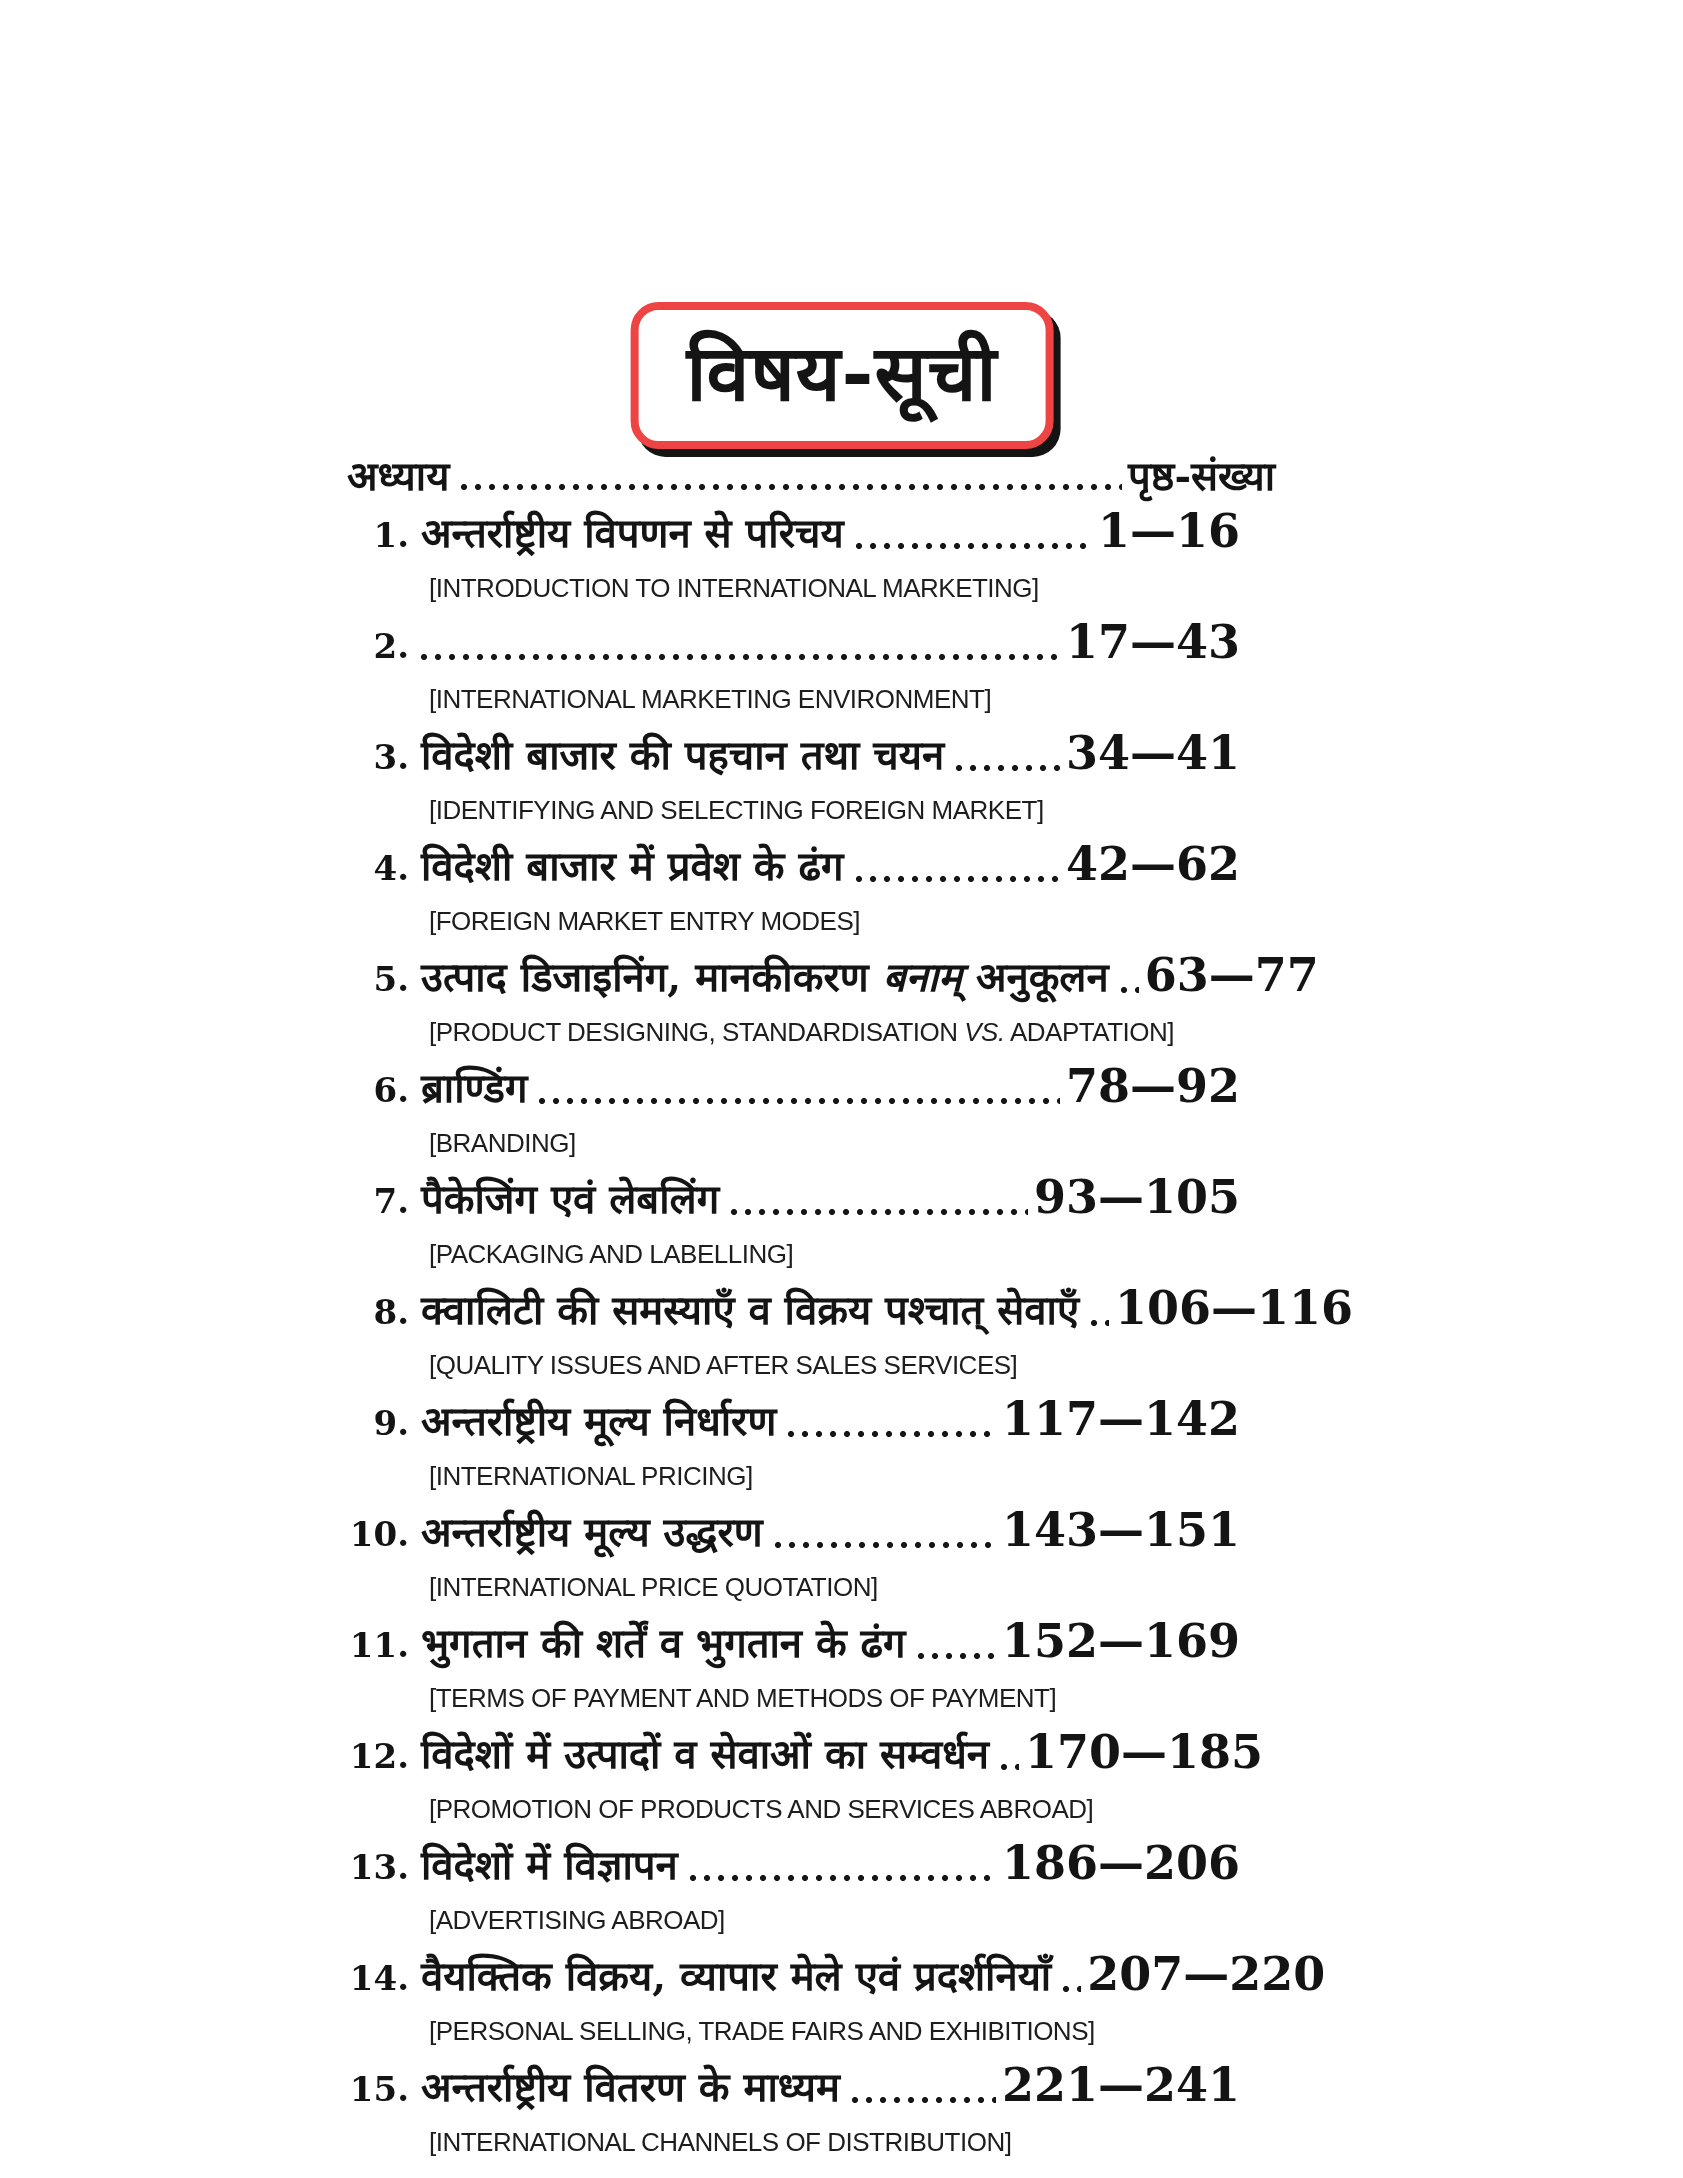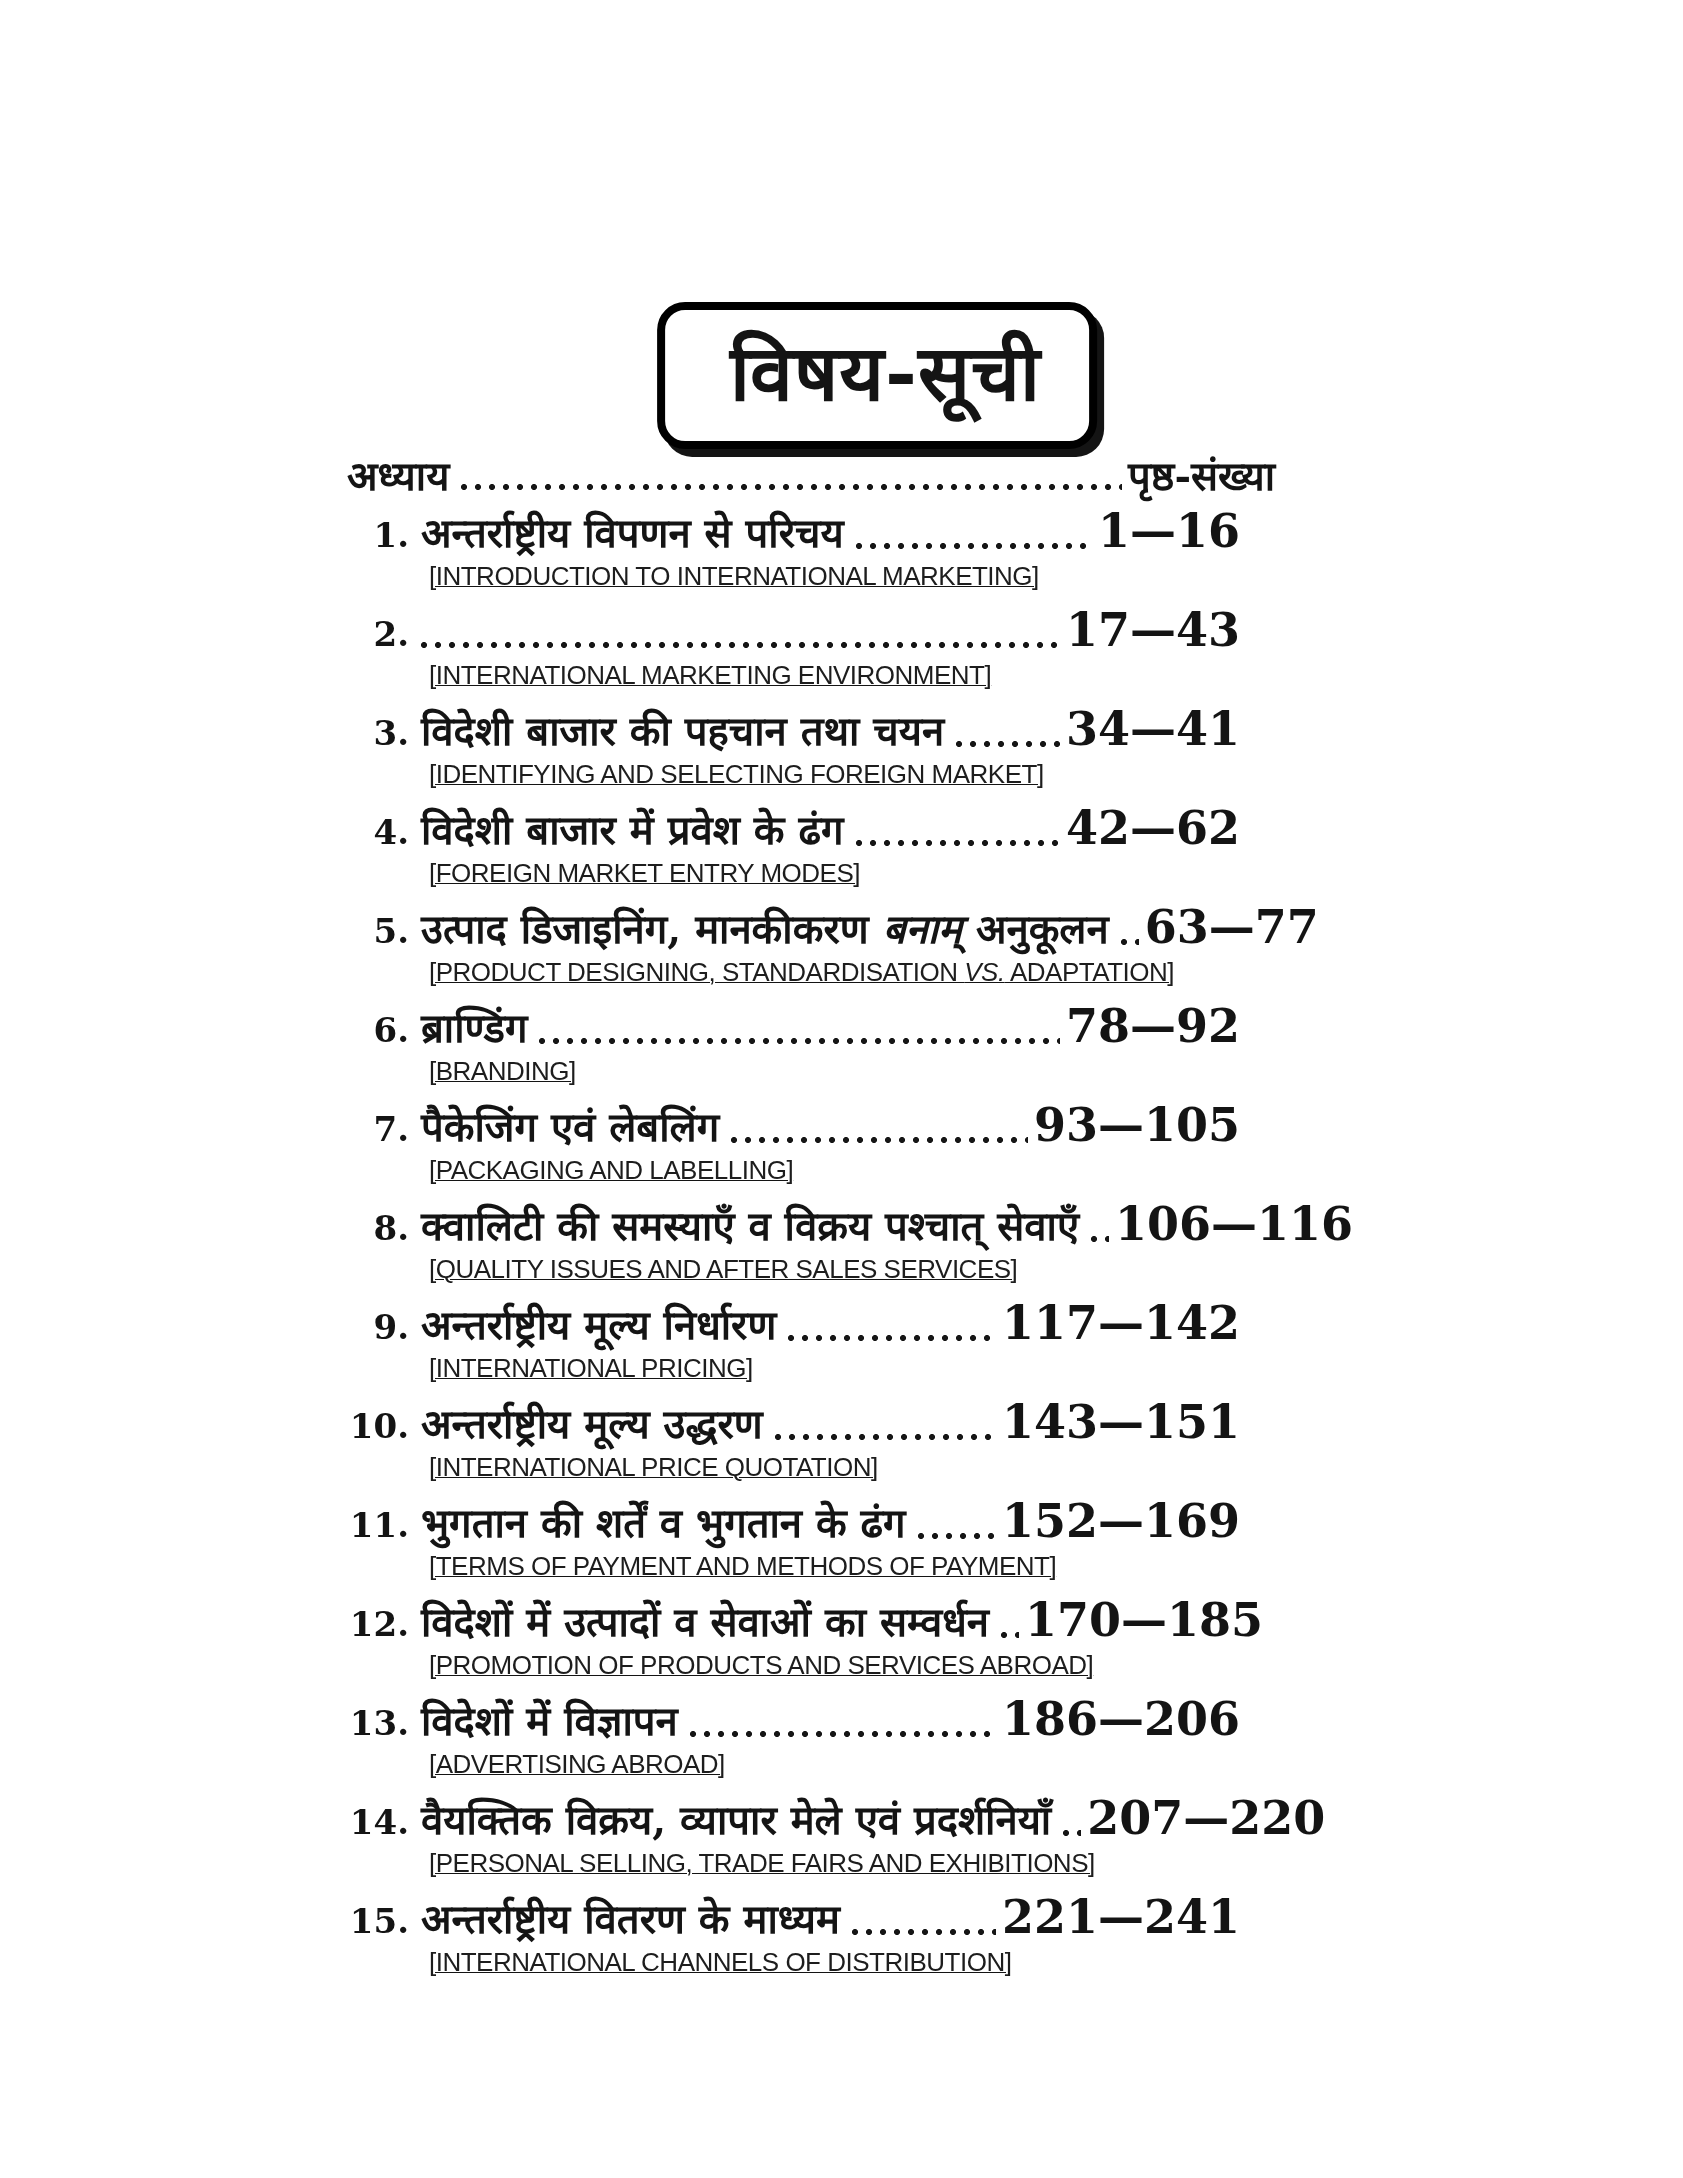--- a/index.html
+++ b/index.html
@@ -7,26 +7,26 @@
     width:1683px;height:2178px;
     background:#ffffff;
     position:relative;
     overflow:hidden;
     color:#141414;
     font-family:"DejaVu Serif","Liberation Serif",serif;
     -webkit-font-smoothing:antialiased;
   }
   .title-box{
     position:absolute;
-    left:877px;top:302px;
+    left:842px;top:302px;
     transform:translateX(-50%);
-    border:8px solid #000000;
+    border:8px solid #ef4444;
     border-radius:28px;
     box-shadow:7px 8px 0 0 #141414;
-    padding:8px 48px 18px 65px;
+    padding:8px 48px 18px 48px;
     background:#ffffff;
   }
   .title-box .title-text{
     font-size:77px;
     font-weight:700;
     letter-spacing:1px;
     white-space:nowrap;
   }
   .content{
     position:absolute;
@@ -76,22 +76,21 @@
   .pages{
     font-size:46px;
     font-weight:700;
     white-space:nowrap;
     padding-right:35px;
     text-align:right;
   }
   .row2{
     margin-left:82px;
     line-height:30px;
-    margin-top:0px;
-    text-decoration:underline;
+    margin-top:12px;
   }
   .sub{
     font-family:"Liberation Sans","DejaVu Sans",sans-serif;
     font-size:26px;
     letter-spacing:-0.5px;
     color:#1d1d1d;
     white-space:nowrap;
   }
   .it{font-style:italic;}
 </style>

